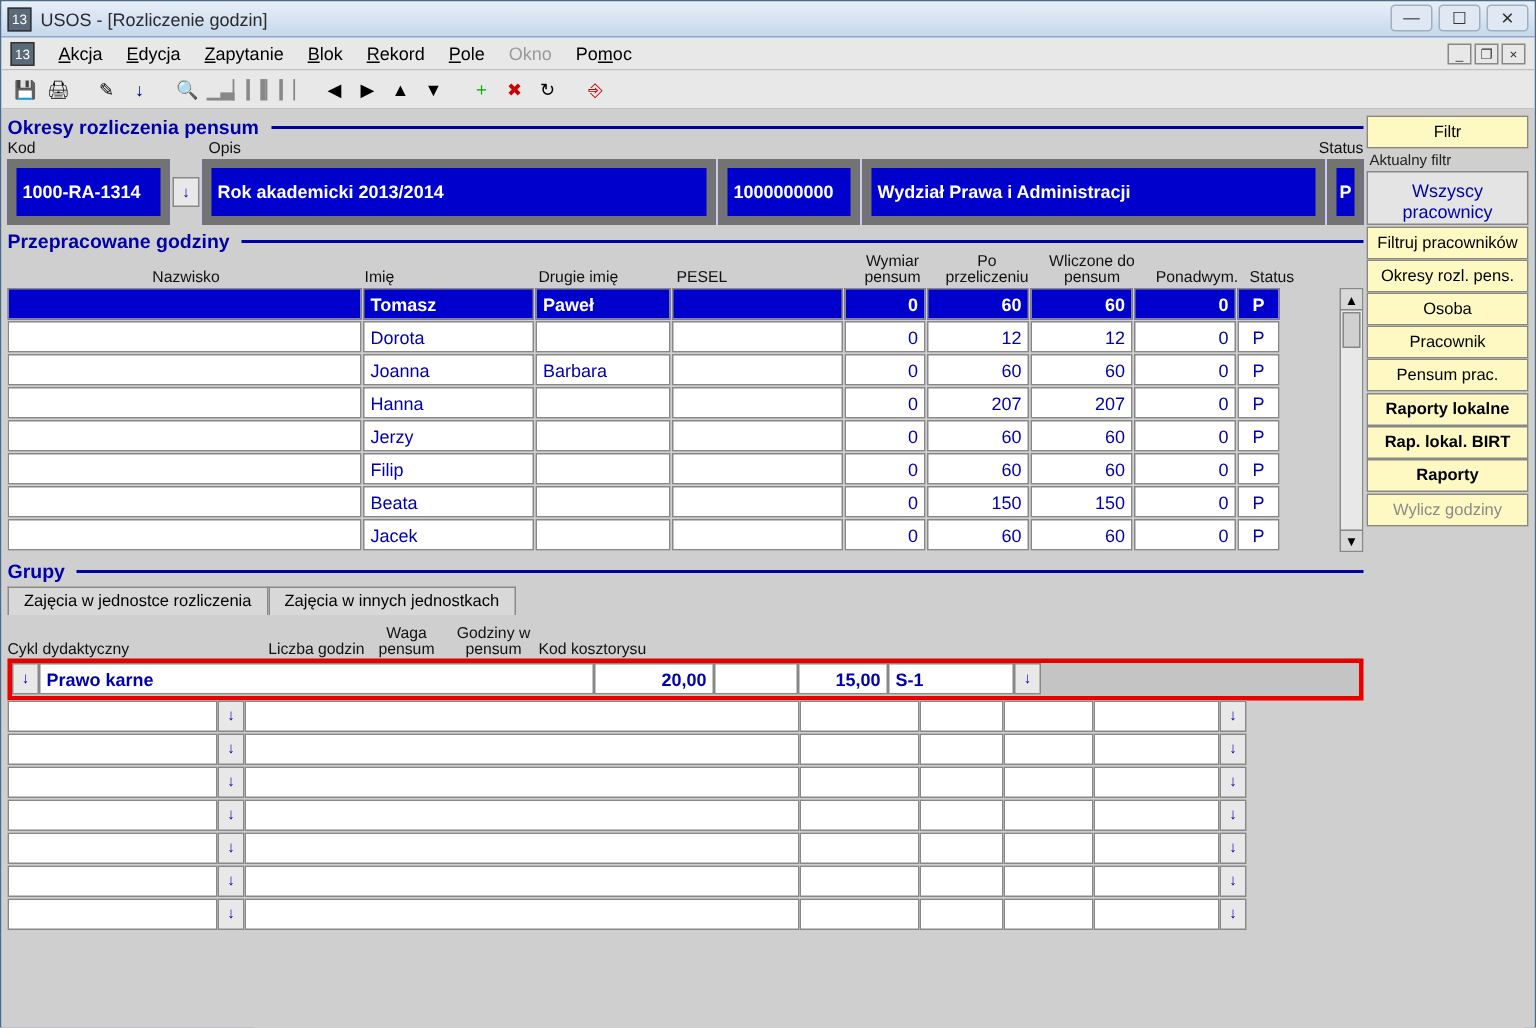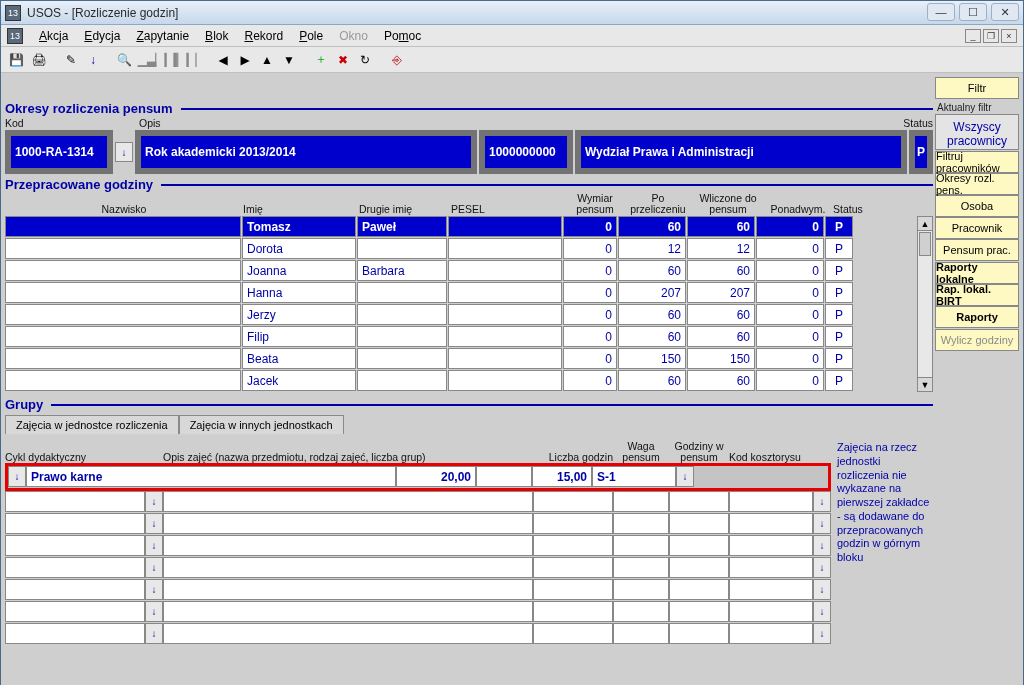--- a/index.html
+++ b/index.html
@@ -53,21 +53,21 @@
   .tbtn{width:20px;height:20px;display:flex;align-items:center;justify-content:center;font-size:12px;}
   .tsep{width:8px;}
   .content{
     padding:4px;
     background:#cfcfcf;
     height:calc(685px - 24px - 22px - 26px);
     overflow:hidden;
     display:flex;
     gap:2px;
   }
-  .left{flex:1;display:flex;flex-direction:column;gap:1px;margin-top:24px;}
+  .left{flex:1;display:flex;flex-direction:column;gap:1px;}
   .right{width:108px;display:flex;flex-direction:column;gap:1px;}
   .section-header{
     display:flex;align-items:center;gap:8px;
   }
   .section-header .title{
     color:#0000a8;font-weight:bold;font-size:13px;white-space:nowrap;
   }
   .section-header .rule{flex:1;height:2px;background:#0000a8;}
   .row1-labels{display:flex;font-size:11px;color:#111;}
   .row1-fields{display:flex;align-items:center;gap:2px;}
@@ -316,21 +316,20 @@
       <div class="tabs">
         <div class="tab">Zajęcia w jednostce rozliczenia</div>
         <div class="tab">Zajęcia w innych jednostkach</div>
       </div>
 
       <div class="grid2-wrap" style="margin-top:4px;">
         <div style="flex:1;display:flex;flex-direction:column;">
           <div class="below-tabs-hdr" style="align-items:flex-end;">
             <span class="hdr" style="width:140px;">Cykl dydaktyczny</span>
             <span style="width:18px;"></span>
-            <span class="hdr" style="width:370px;">Opis zajęć (nazwa przedmiotu, rodzaj zajęć, liczba grup)</span>
             <span class="hdr" style="width:80px;text-align:right;">Liczba godzin</span>
             <span class="hdr" style="width:56px;text-align:center;line-height:1.05;">Waga pensum</span>
             <span class="hdr" style="width:60px;text-align:center;line-height:1.05;">Godziny w pensum</span>
             <span class="hdr" style="width:84px;">Kod kosztorysu</span>
             <span style="width:18px;"></span>
           </div>
 
           <div class="grid2">
             <div class="grow">
               <div class="small-btn" style="height:21px;">
@@ -441,21 +440,20 @@
                 <div class="blank-cell" style="width:80px;"></div>
                 <div class="blank-cell" style="width:56px;"></div>
                 <div class="blank-cell" style="width:60px;"></div>
                 <div class="blank-cell" style="width:84px;"></div>
                 <div class="small-btn" style="height:21px;">
                   <span style="color:#0000a8;">↓</span>
                 </div>
               </div>
             </div>
         </div>
-        <div class="note" style="width:98px;">Zajęcia na rzecz jednostki rozliczenia nie wykazane na pierwszej zakładce - są dodawane do przepracowanych godzin w górnym bloku</div>
       </div>
     </div>
 
     <div class="right">
       <div class="side-btn">Filtr</div>
       <div class="akt-filtr">Aktualny filtr</div>
       <div class="side-box" style="height:36px;">
         <div class="all-emp">Wszyscy pracownicy</div>
       </div>
       <div id="side-buttons">

